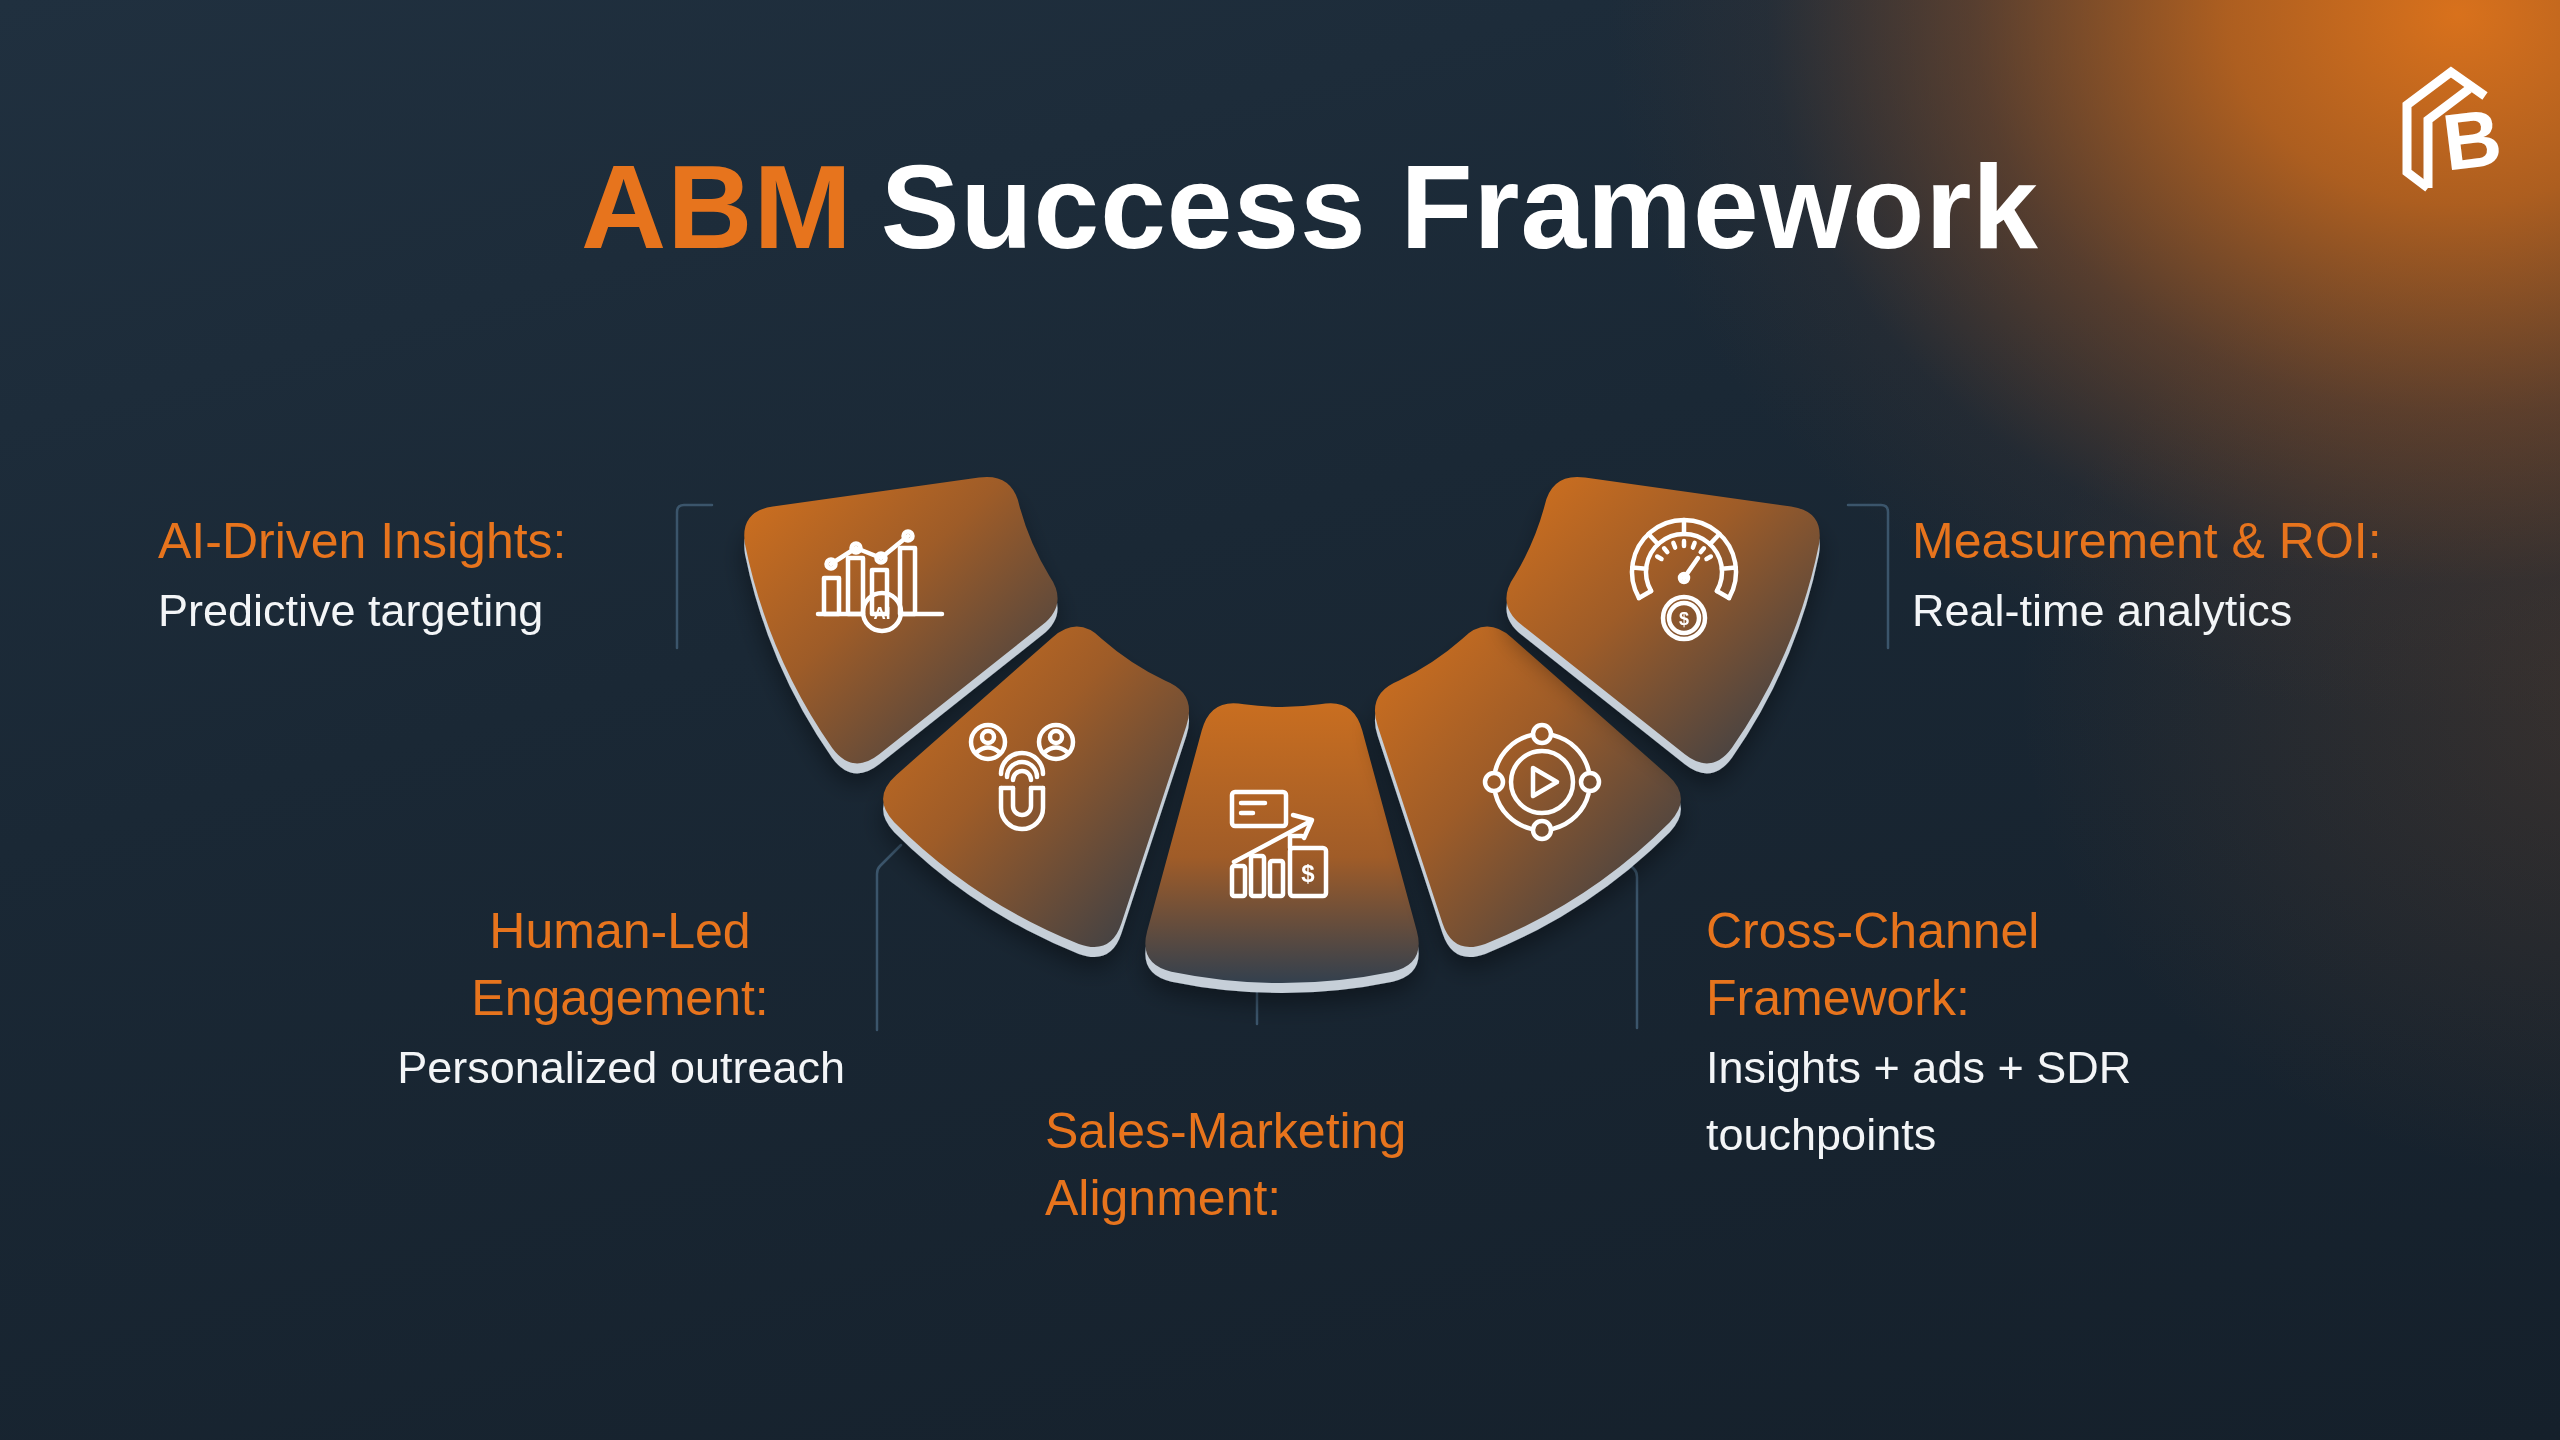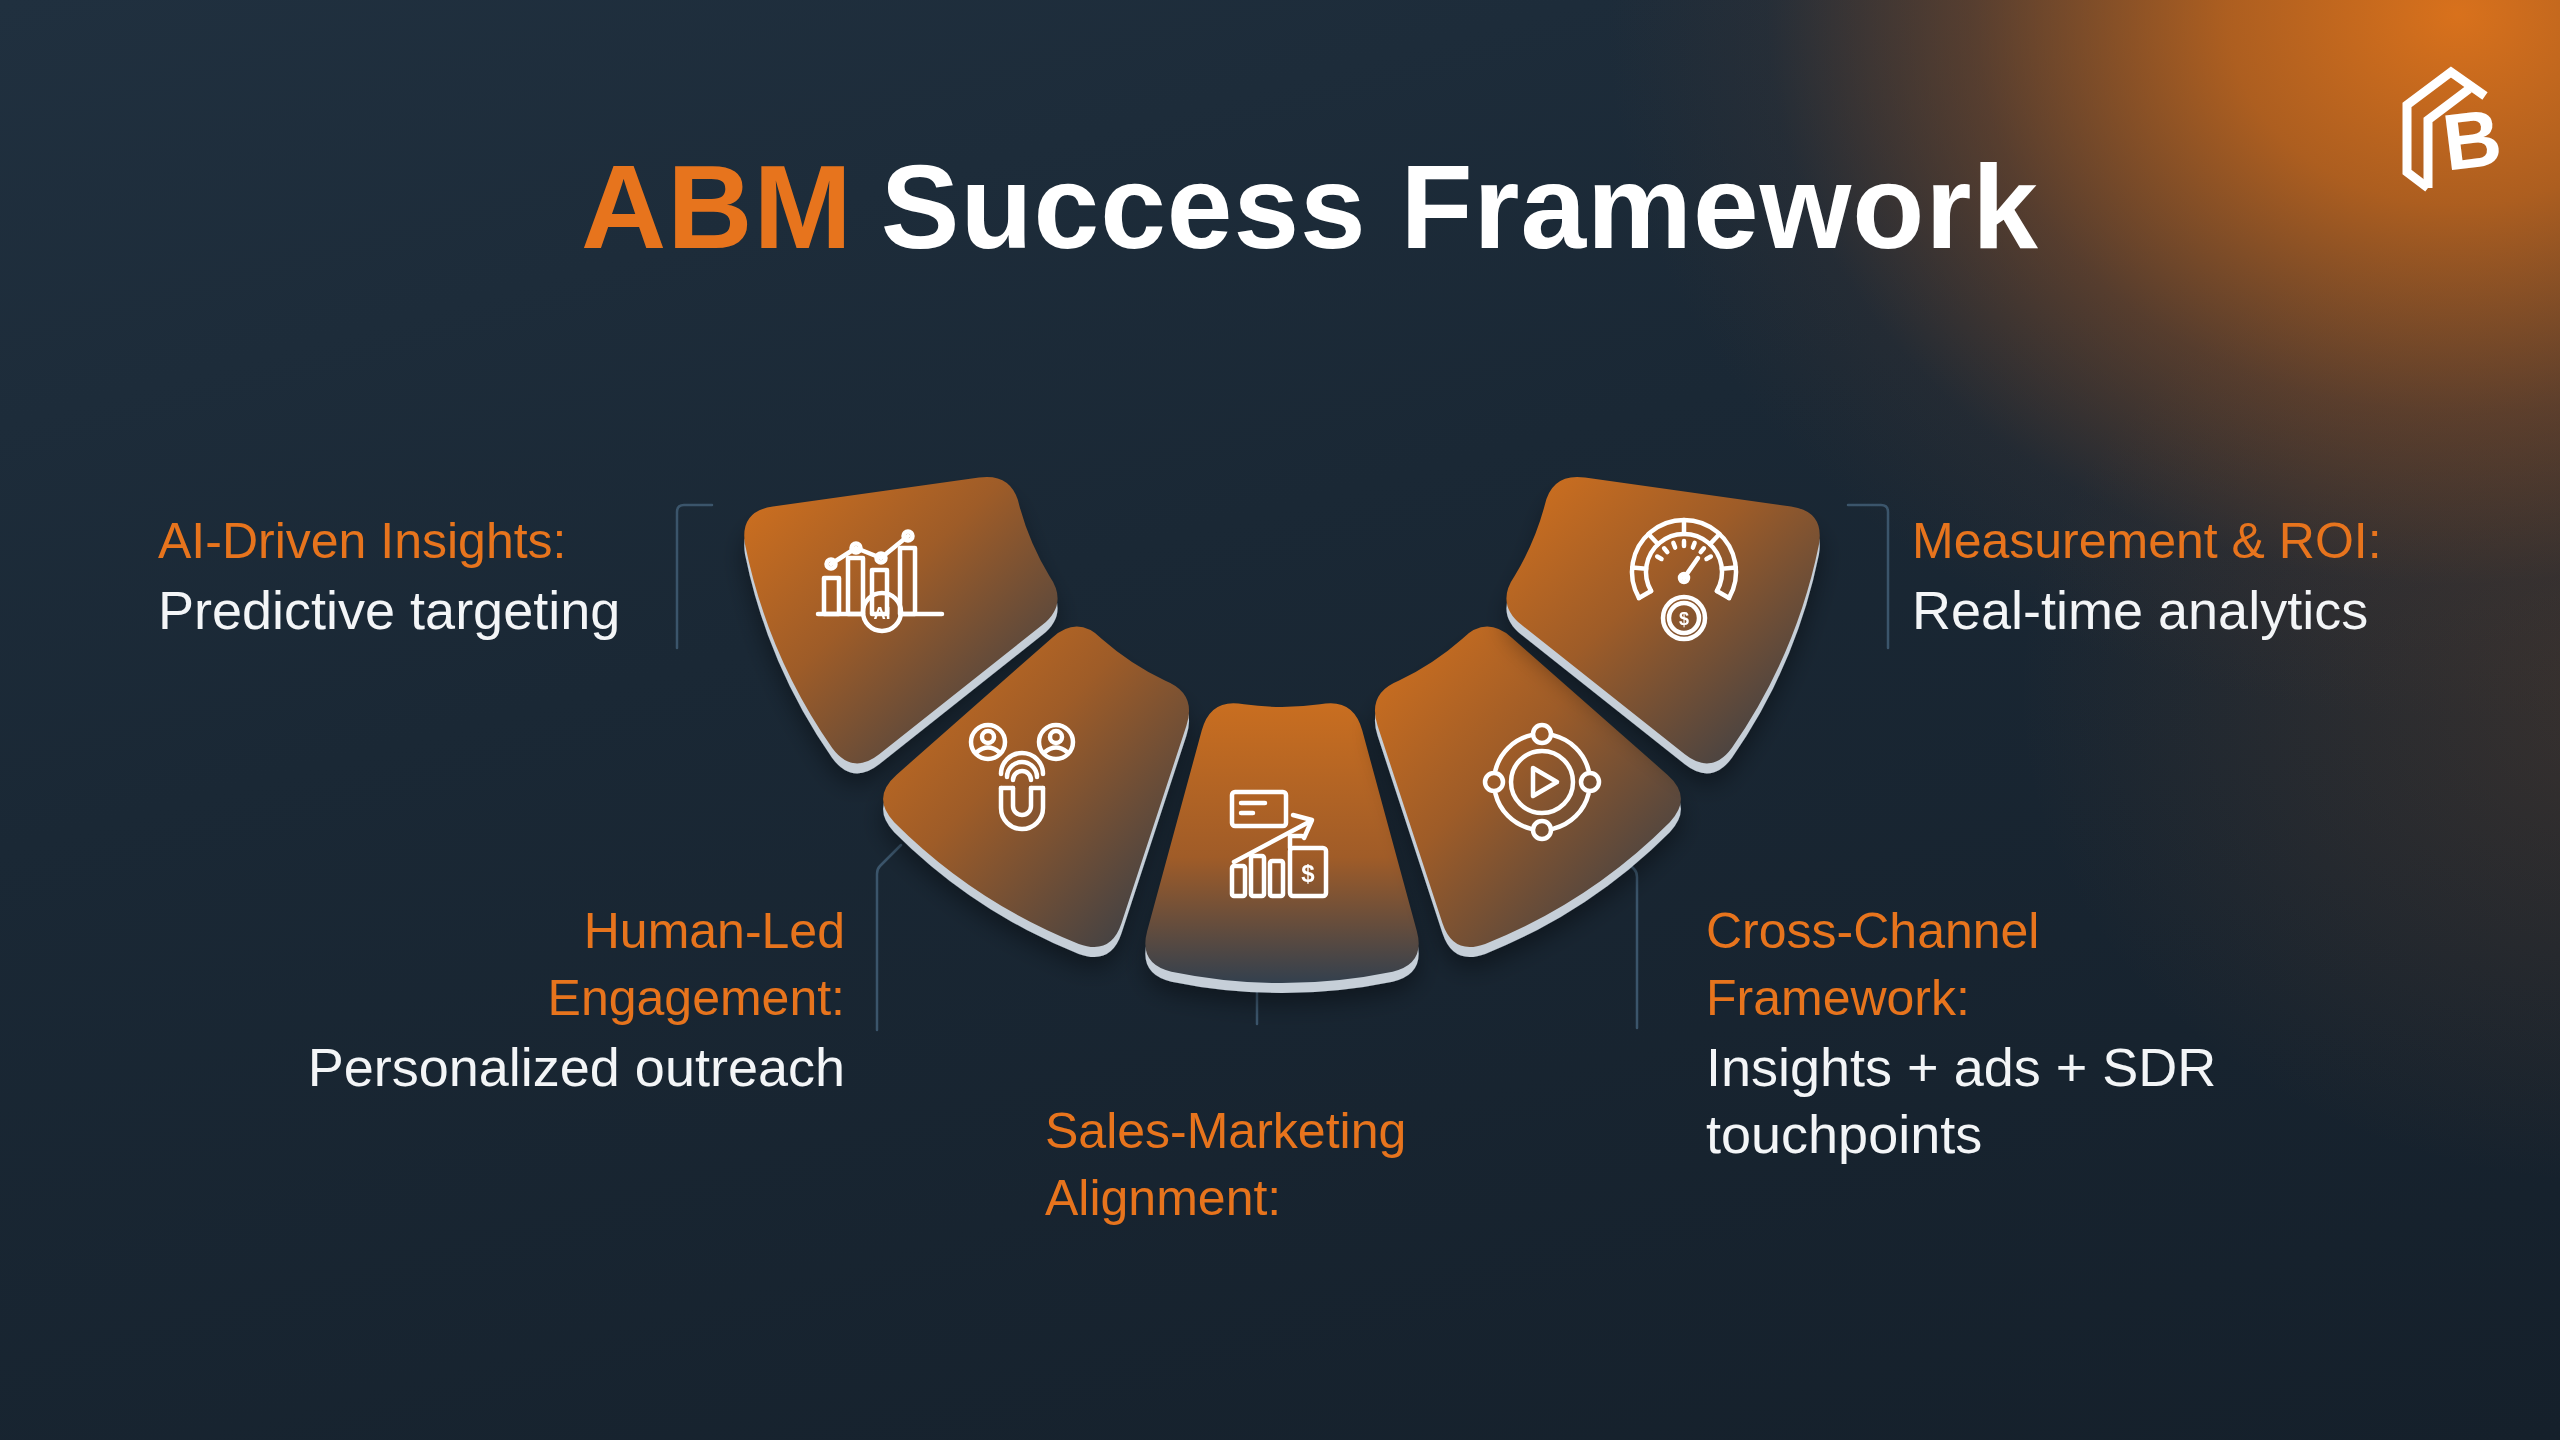--- a/index.html
+++ b/index.html
@@ -15,26 +15,26 @@
     position:absolute;top:148px;left:0;width:2560px;padding-left:60px;box-sizing:border-box;
     text-align:center;font-size:118px;font-weight:700;letter-spacing:1px;
     color:#ffffff;line-height:1.0;
   }
   .title .accent{color:#E7741D;margin-right:28px;}
   .label{position:absolute;}
   .label .heading{
     display:block;font-size:50px;font-weight:400;color:#E7741D;line-height:67px;
   }
   .label .desc{
-    display:block;font-size:54px;font-weight:400;color:#F3F5F7;line-height:67px;margin-top:2px;
+    display:block;font-size:45px;font-weight:400;color:#F3F5F7;line-height:67px;margin-top:2px;
   }
   .label-left{left:158px;top:508px;width:640px;text-align:left;}
   .label-right{left:1912px;top:508px;width:640px;text-align:left;}
   .label-bl{right:1715px;top:898px;width:640px;text-align:right;}
-  .label-bl .heading{max-width:450px;margin-left:auto;}
+  .label-bl .heading{max-width:450px;margin-left:auto;text-align:center;}
   .label-bl .desc{white-space:nowrap;}
   .label-bc{left:990px;top:1098px;width:580px;}
   .label-bc .heading{max-width:470px;margin:0 auto;}
   .label-bc .desc{white-space:nowrap;}
   .label-br{left:1706px;top:898px;width:660px;text-align:left;}
   .label-br .heading{max-width:470px;}
   .label-br .desc{max-width:590px;}
   svg{position:absolute;left:0;top:0;}
   svg text{font-family:"Liberation Sans",sans-serif;}
 </style>

